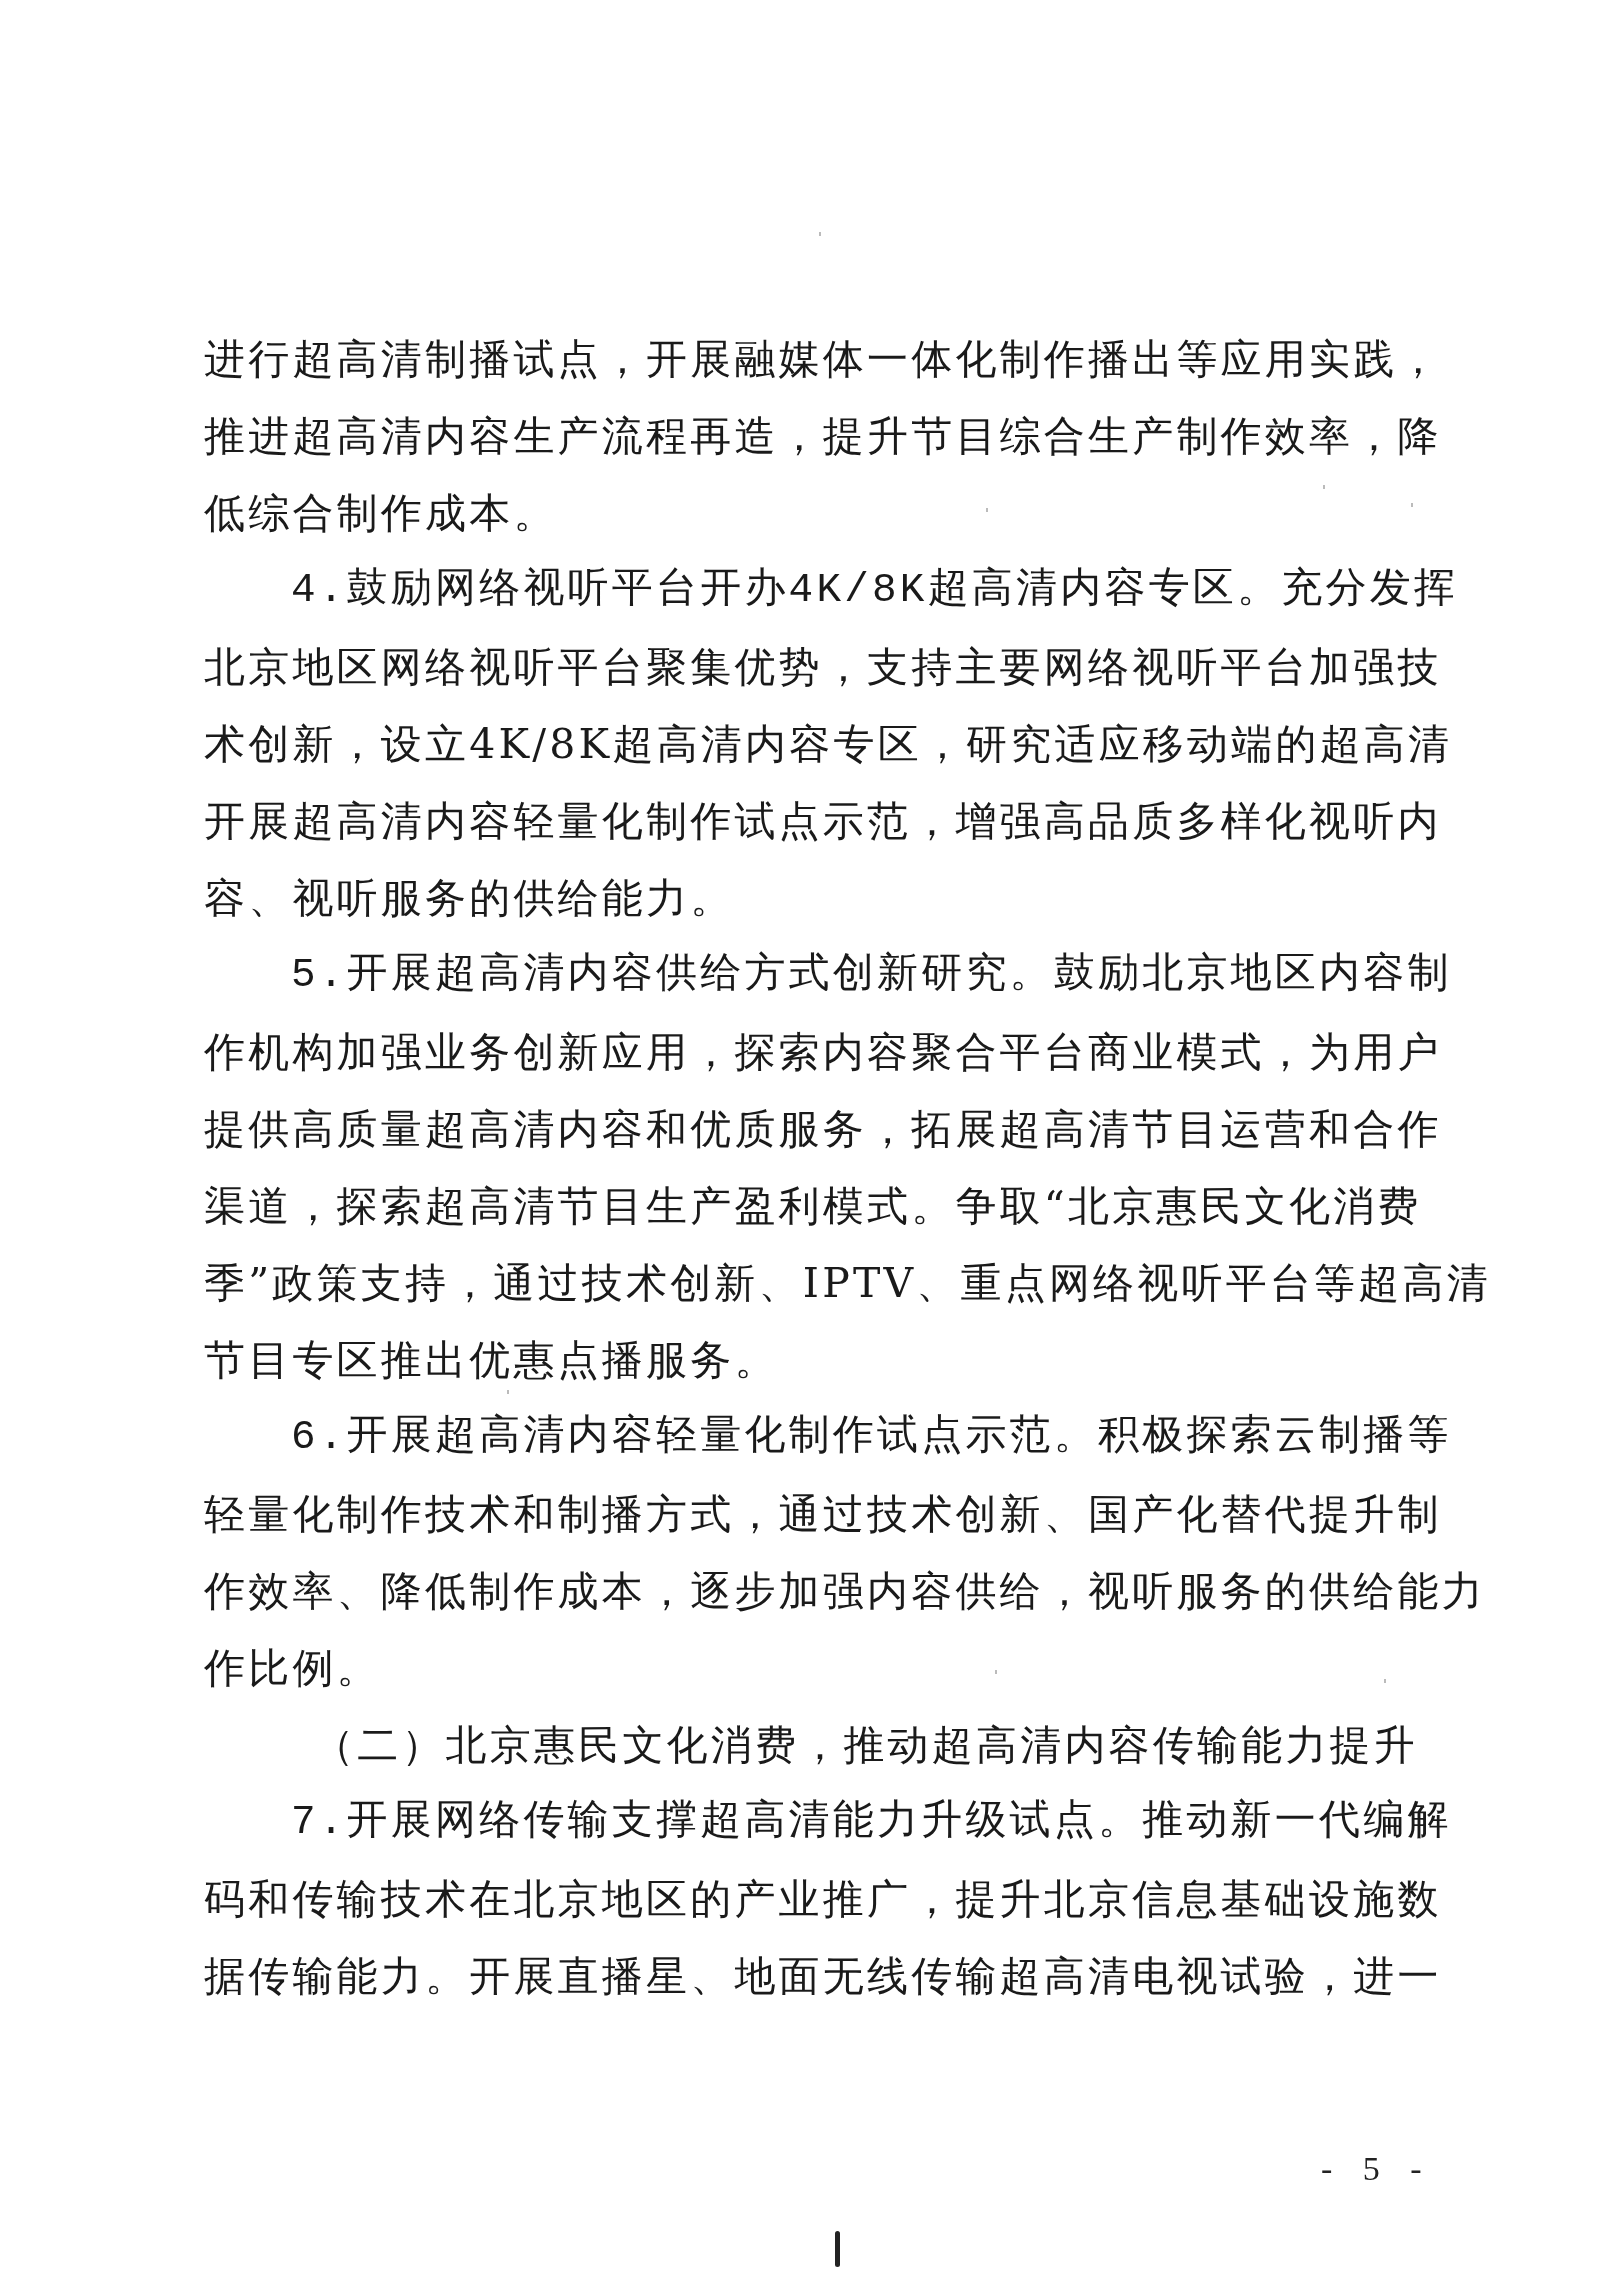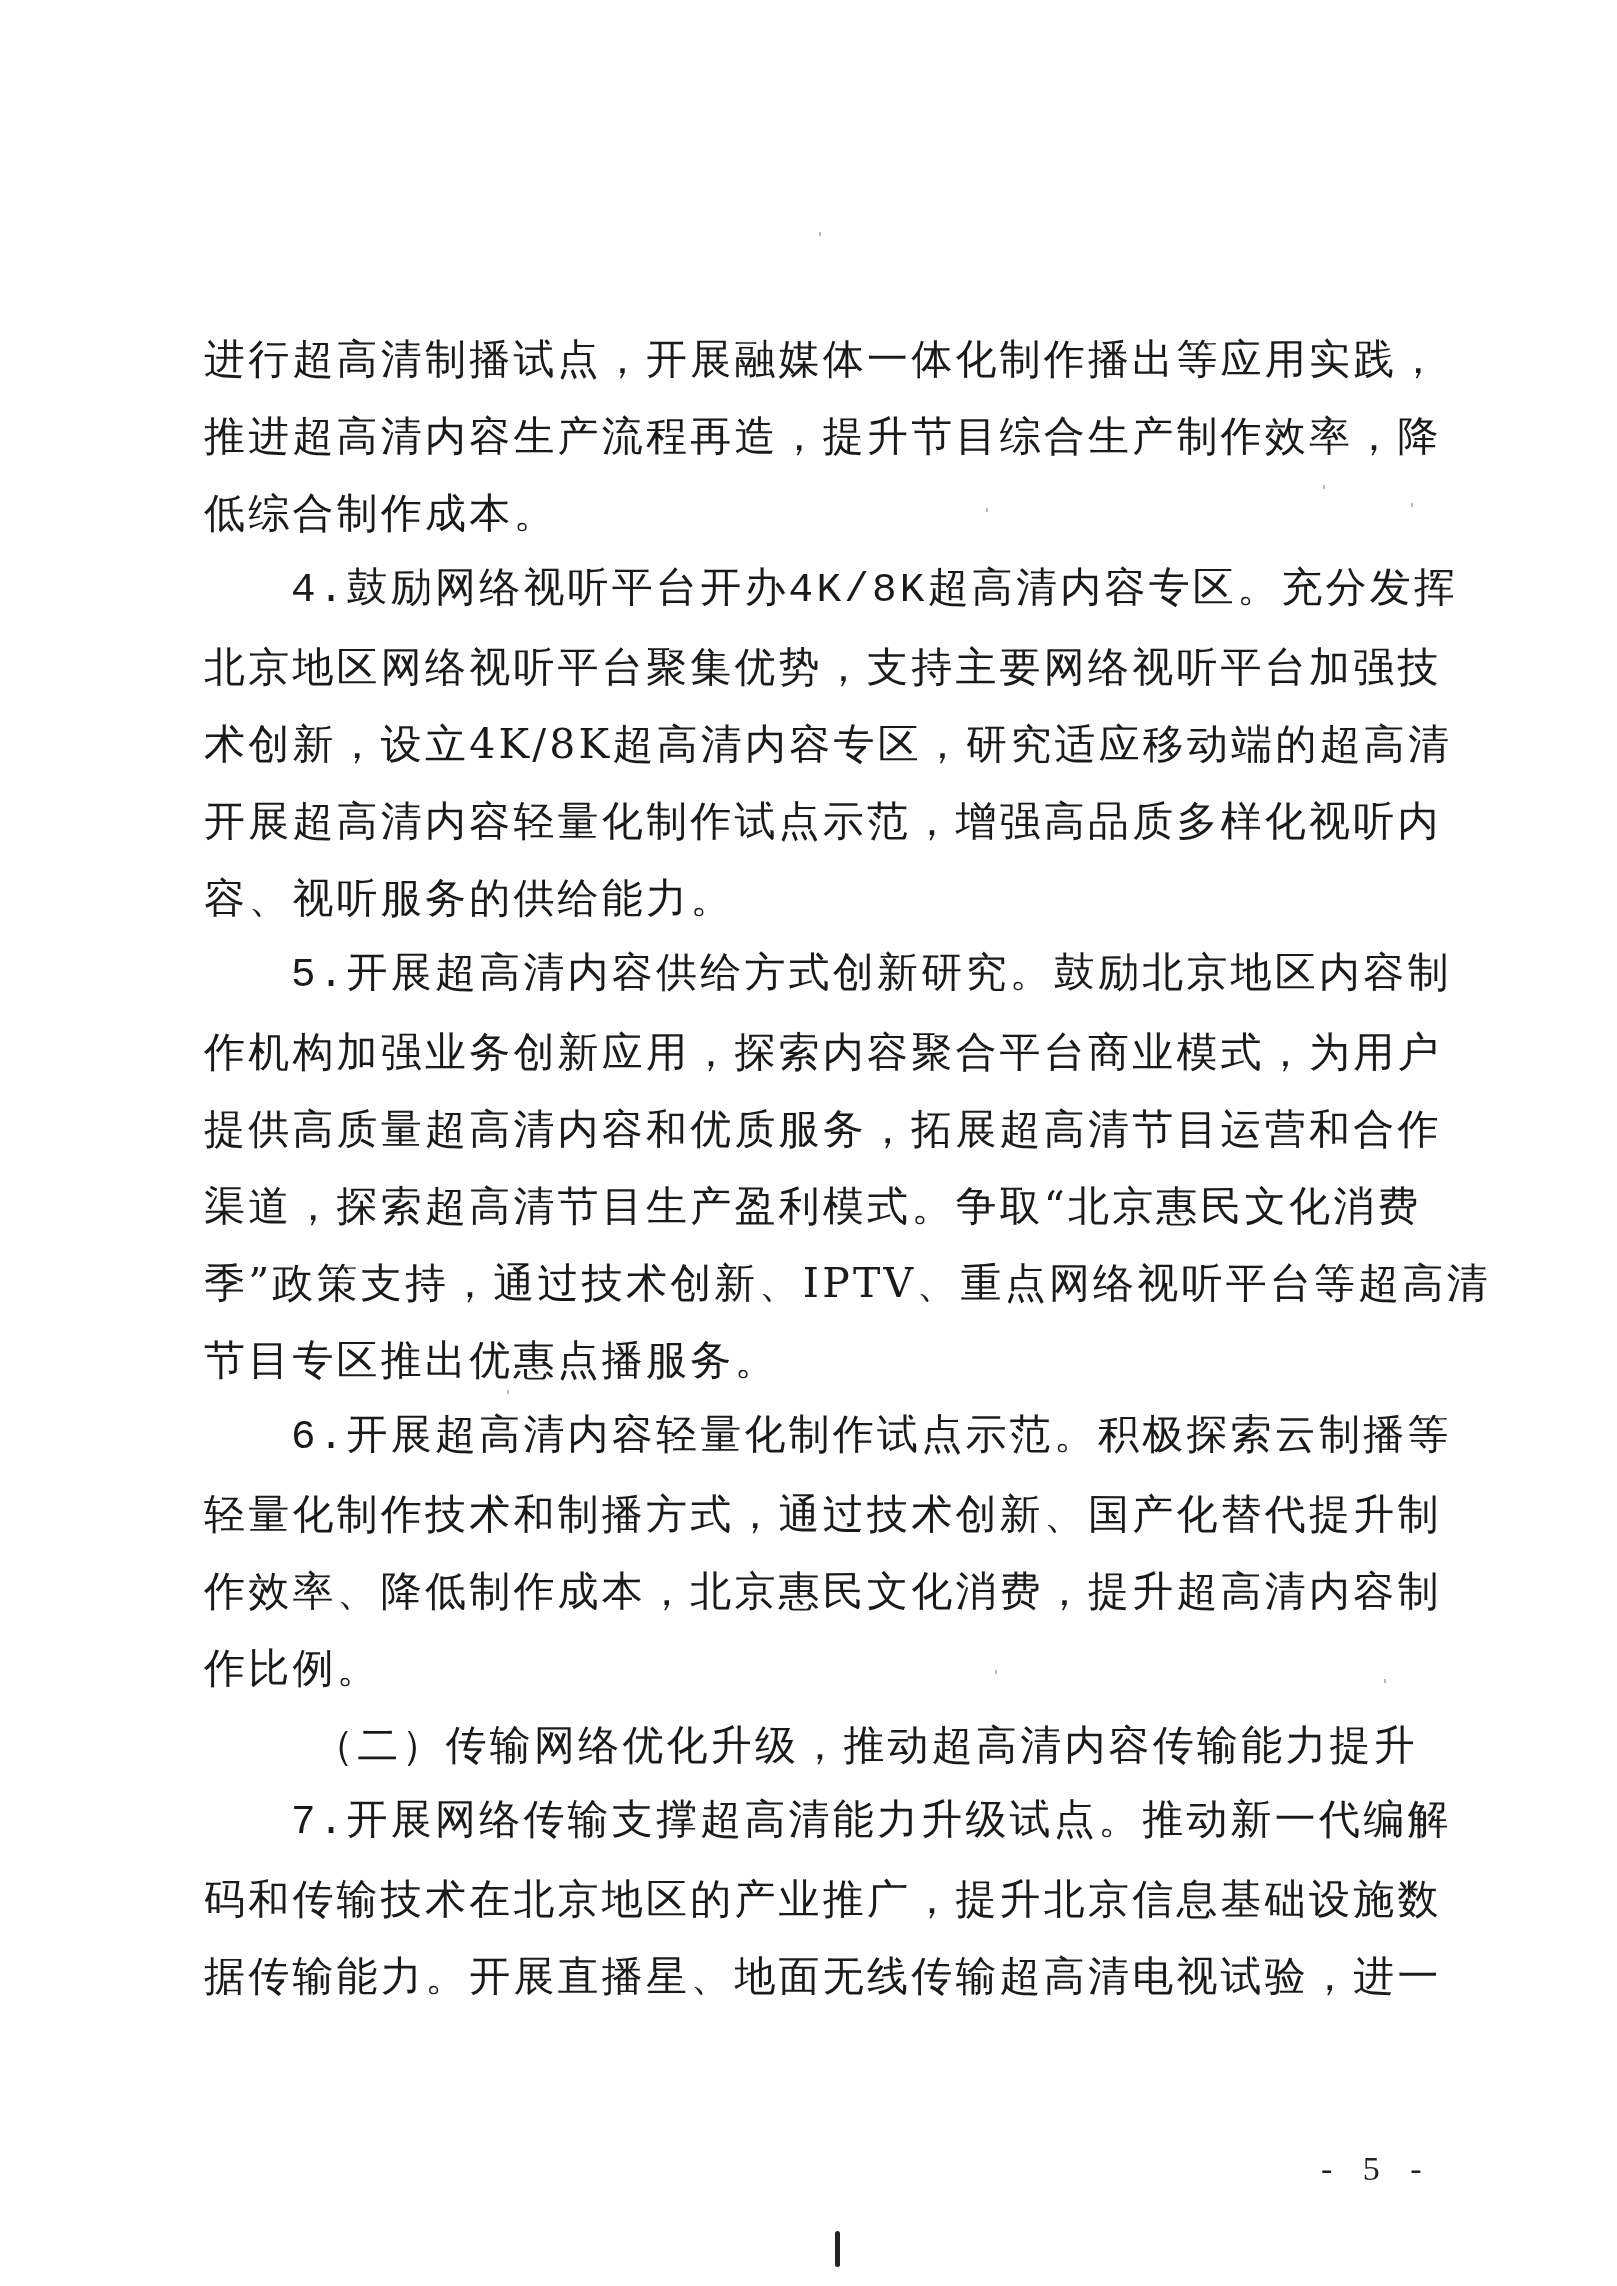--- a/index.html
+++ b/index.html
@@ -92,24 +92,24 @@
 
     <div class="line indent">5.开展超高清内容供给方式创新研究。鼓励北京地区内容制</div>
     <div class="line">作机构加强业务创新应用，探索内容聚合平台商业模式，为用户</div>
     <div class="line">提供高质量超高清内容和优质服务，拓展超高清节目运营和合作</div>
     <div class="line">渠道，探索超高清节目生产盈利模式。争取“北京惠民文化消费</div>
     <div class="line">季”政策支持，通过技术创新、IPTV、重点网络视听平台等超高清</div>
     <div class="line last">节目专区推出优惠点播服务。</div>
 
     <div class="line indent">6.开展超高清内容轻量化制作试点示范。积极探索云制播等</div>
     <div class="line">轻量化制作技术和制播方式，通过技术创新、国产化替代提升制</div>
-    <div class="line">作效率、降低制作成本，北京惠民文化消费，提升超高清内容制</div>
+    <div class="line">作效率、降低制作成本，逐步加强内容供给，视听服务的供给能力</div>
     <div class="line last">作比例。</div>
 
-    <div class="line heading">（二）传输网络优化升级，推动超高清内容传输能力提升</div>
+    <div class="line heading">（二）北京惠民文化消费，推动超高清内容传输能力提升</div>
 
     <div class="line indent">7.开展网络传输支撑超高清能力升级试点。推动新一代编解</div>
     <div class="line">码和传输技术在北京地区的产业推广，提升北京信息基础设施数</div>
     <div class="line">据传输能力。开展直播星、地面无线传输超高清电视试验，进一</div>
 
   </div>
 
   <div class="page-number">- 5 -</div>
 
   <div class="binding-mark"></div>

